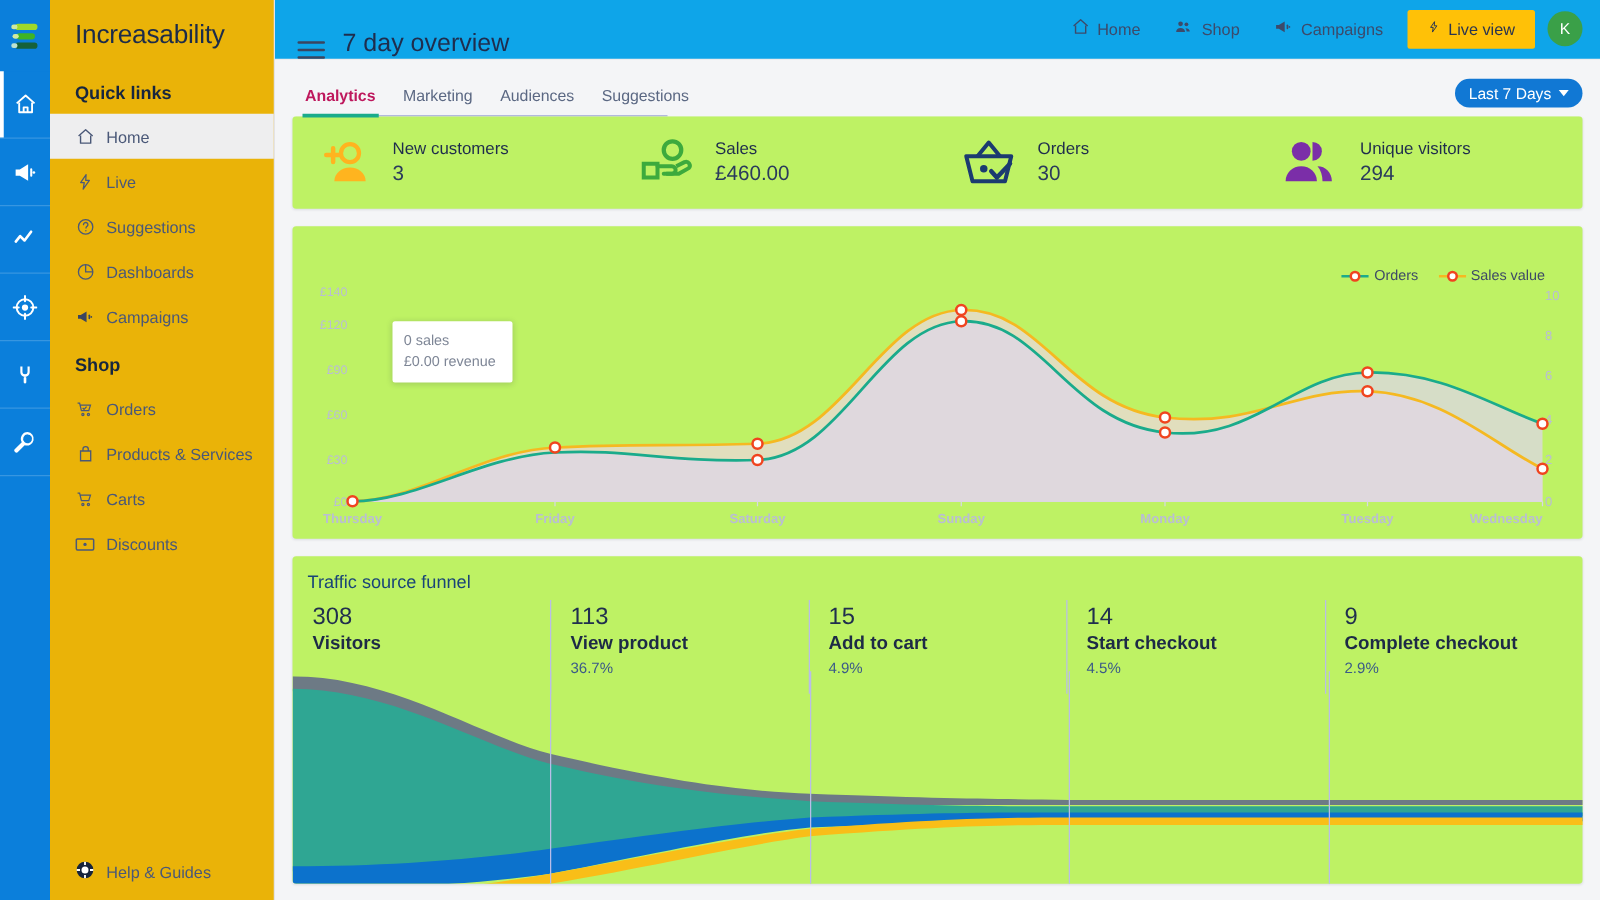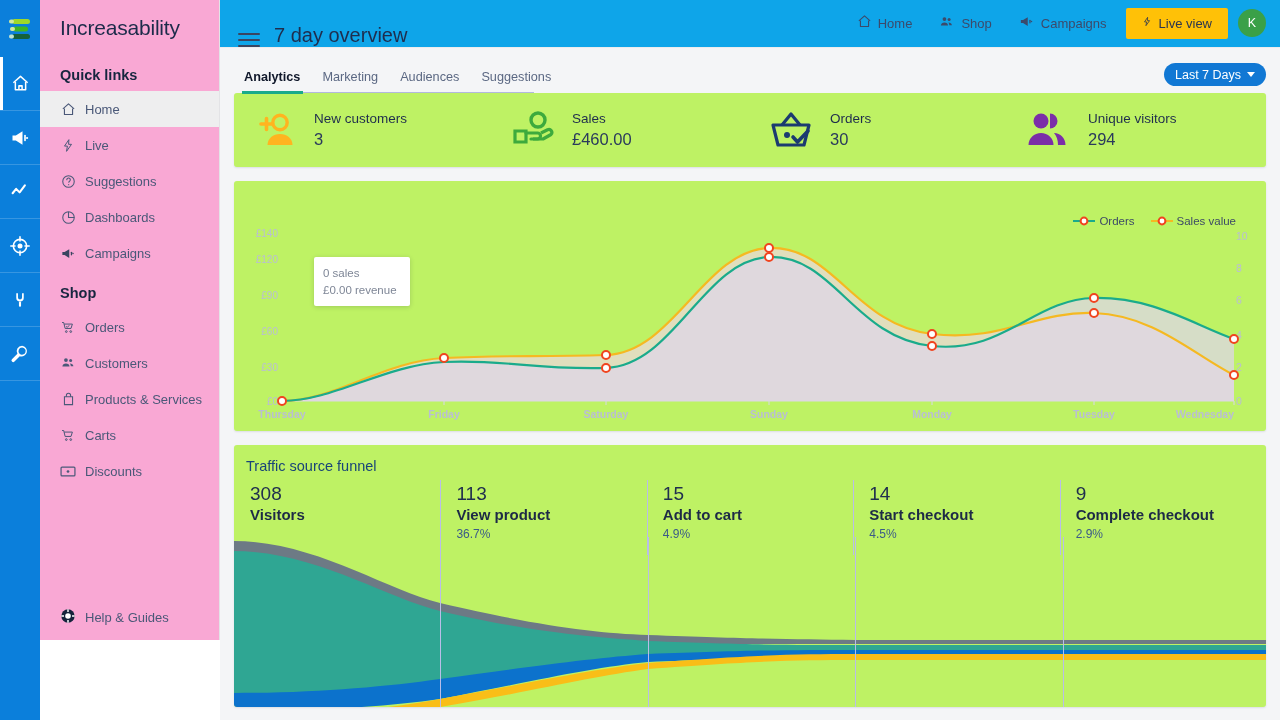--- a/index.html
+++ b/index.html
@@ -25,21 +25,21 @@
     border-bottom: 1px solid rgba(255,255,255,.18); position: relative;
   }
   .rail-btn.active { background: #0b7fdb; }
   .rail-btn.active::before {
     content:""; position:absolute; left:0; top:0; bottom:0; width:3px; background:#ffffff;
   }
   .rail-btn svg { display:block; }
 
   
   .sidebar {
-    width: 180px; flex: 0 0 180px; height: 640px; background: #f9a8d4;
+    width: 180px; flex: 0 0 180px; height: 720px; background: #eab308;
     border-right: 1px solid #e3e3e6; position: relative;
     display: flex; flex-direction: column;
   }
   .brand {
     font-size: 21px; color: #1c2b4a; font-weight: 400;
     padding: 16px 0 0 20px; letter-spacing: -.2px; height: 57px;
   }
   .side-section {
     font-size: 14.5px; font-weight: bold; color: #17263f;
     padding: 10px 0 8px 20px;
@@ -83,21 +83,21 @@
 
   .tabbar {
     height: 45px; background: #f4f5f7; display: flex; align-items: flex-end;
     padding: 0 14px 0 18px; position: relative;
   }
   .tabs { display: flex; align-items: flex-end; gap: 0; }
   .tab {
     font-size: 12.7px; color: #5b6883; padding: 0 11px 9px 11px; position: relative;
   }
   .tab:first-child { padding-left: 6px; }
-  .tab.active { color: #0f172a; font-weight: bold; }
+  .tab.active { color: #be185d; font-weight: bold; }
   .tab.active::after {
     content:""; position:absolute; left:4px; right:8px; bottom:-1px; height: 3px; background: #1aab8b;
   }
   .tabs-rule { position:absolute; left: 24px; width: 290px; bottom: 0; height: 1px; background: #7b86c9; opacity:.55; }
   .daterange {
     margin-left: auto; background: #1178d4; color: #fff; font-size: 12.5px;
     height: 23px; border-radius: 12px; padding: 0 11px; display:flex; align-items:center; gap:6px;
     margin-bottom: 7px;
   }
   .caret { width:0;height:0;border-left:4px solid transparent;border-right:4px solid transparent;border-top:5px solid #fff; }
@@ -261,31 +261,20 @@
         <svg width="16" height="15" viewBox="0 0 24 24" fill="none" stroke="#4a5878" stroke-width="1.6">
             <path d="M2.5 4h2.6l2.3 9.5h9.4L19 6.5H6"></path>
             <path d="M9 10.2l1.8 1.7L14 8.4"></path>
             <circle cx="9.3" cy="18.5" r="1.4"></circle>
             <circle cx="16.4" cy="18.5" r="1.4"></circle>
           </svg>
       </span>
       <span>Orders</span>
     </div>
 
-    <div class="side-item">
-      <span class="ico">
-        <svg width="17" height="14" viewBox="0 0 24 24" fill="#4a5878">
-            <circle cx="8.5" cy="7" r="3.2"></circle>
-            <circle cx="16.5" cy="7.6" r="2.6"></circle>
-            <path d="M2.4 18c0-3.3 2.7-5.3 6.1-5.3s6.1 2 6.1 5.3z"></path>
-            <path d="M15.2 12.9c3.1 0 6 1.6 6 4.6h-4.4c0-1.7-.6-3.3-1.6-4.6z"></path>
-          </svg>
-      </span>
-      <span>Customers</span>
-    </div>
 
     <div class="side-item">
       <span class="ico">
         <svg width="15" height="16" viewBox="0 0 24 24" fill="none" stroke="#4a5878" stroke-width="1.7">
             <path d="M5.5 8.5h13V21h-13z"></path>
             <path d="M8.6 8.5V6.2a3.4 3.4 0 016.8 0v2.3"></path>
           </svg>
       </span>
       <span>Products &amp; Services</span>
     </div>

